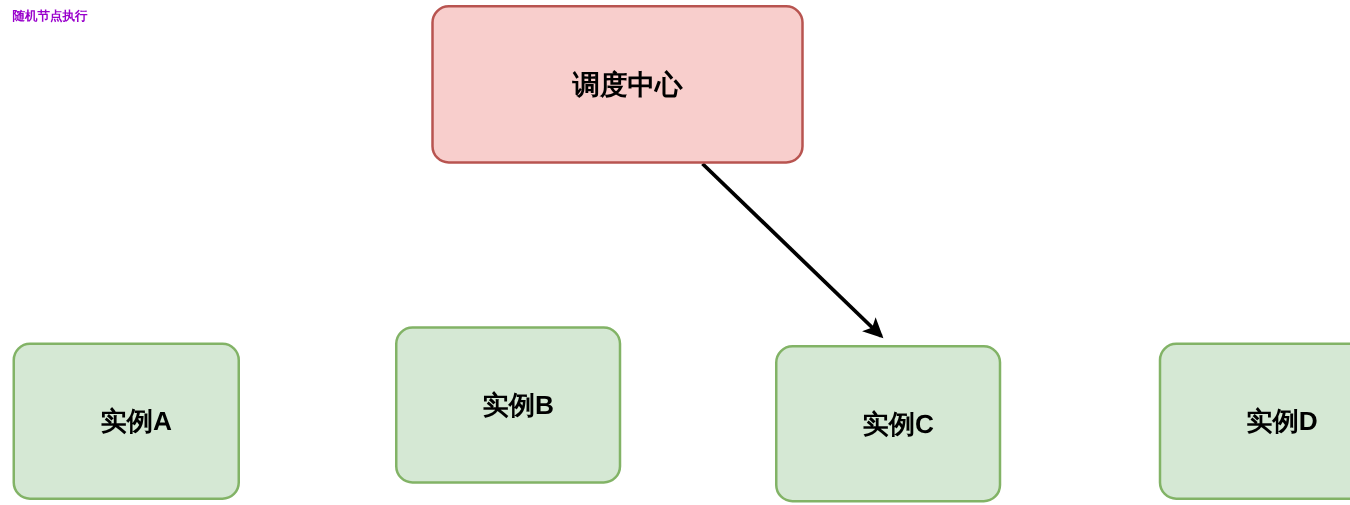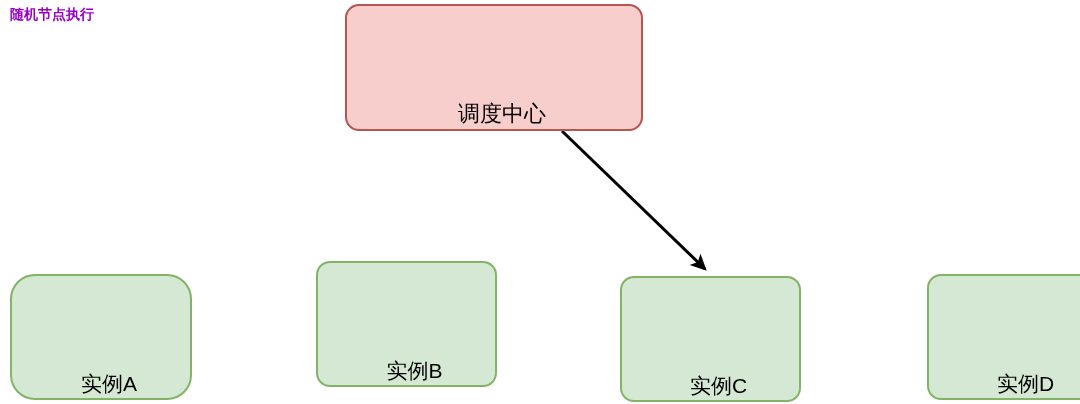--- a/index.html
+++ b/index.html
@@ -14,35 +14,35 @@
     position: relative;
     width: 1080px;
     height: 404px;
     overflow: hidden;
     background: #ffffff;
   }
   #diagram-title {
     position: absolute;
     left: 10px;
     top: 5px;
-    font-size: 14px;
+    font-size: 10px;
     font-weight: bold;
     color: #9900cc;
     letter-spacing: 0px;
     white-space: nowrap;
     line-height: 18px;
   }
   .node {
     position: absolute;
     box-sizing: border-box;
     border-radius: 14px;
     display: flex;
-    align-items: flex-end;
+    align-items: center;
     justify-content: center;
-    font-weight: normal;
+    font-weight: bold;
     color: #000000;
     text-align: center;
     padding-left: 16px;
   }
   .node-scheduler {
     background: #f8cecc;
     border: 2px solid #b85450;
     font-size: 22px;
   }
   .node-instance {
@@ -72,21 +72,21 @@
         <path d="M0,0.4 L5.4,3 L0,5.6 L1.25,3 z" fill="#000000"></path>
       </marker>
     </defs>
     <line x1="562" y1="131" x2="705" y2="269" stroke="#000000" stroke-width="3" marker-end="url(#arrowhead)"></line>
   </svg>
 
   <div class="node node-scheduler" style="left:345px; top:4px; width:298px; height:127px;">
     <span>调度中心</span>
   </div>
 
-  <div class="node node-instance" style="left:10px; top:274px; width:182px; height:126px;border-radius:25px;">
+  <div class="node node-instance" style="left:10px; top:274px; width:182px; height:126px;">
     <span>实例A</span>
   </div>
 
   <div class="node node-instance" style="left:316px; top:261px; width:181px; height:126px;">
     <span>实例B</span>
   </div>
 
   <div class="node node-instance" style="left:620px; top:276px; width:181px; height:126px;">
     <span>实例C</span>
   </div>

